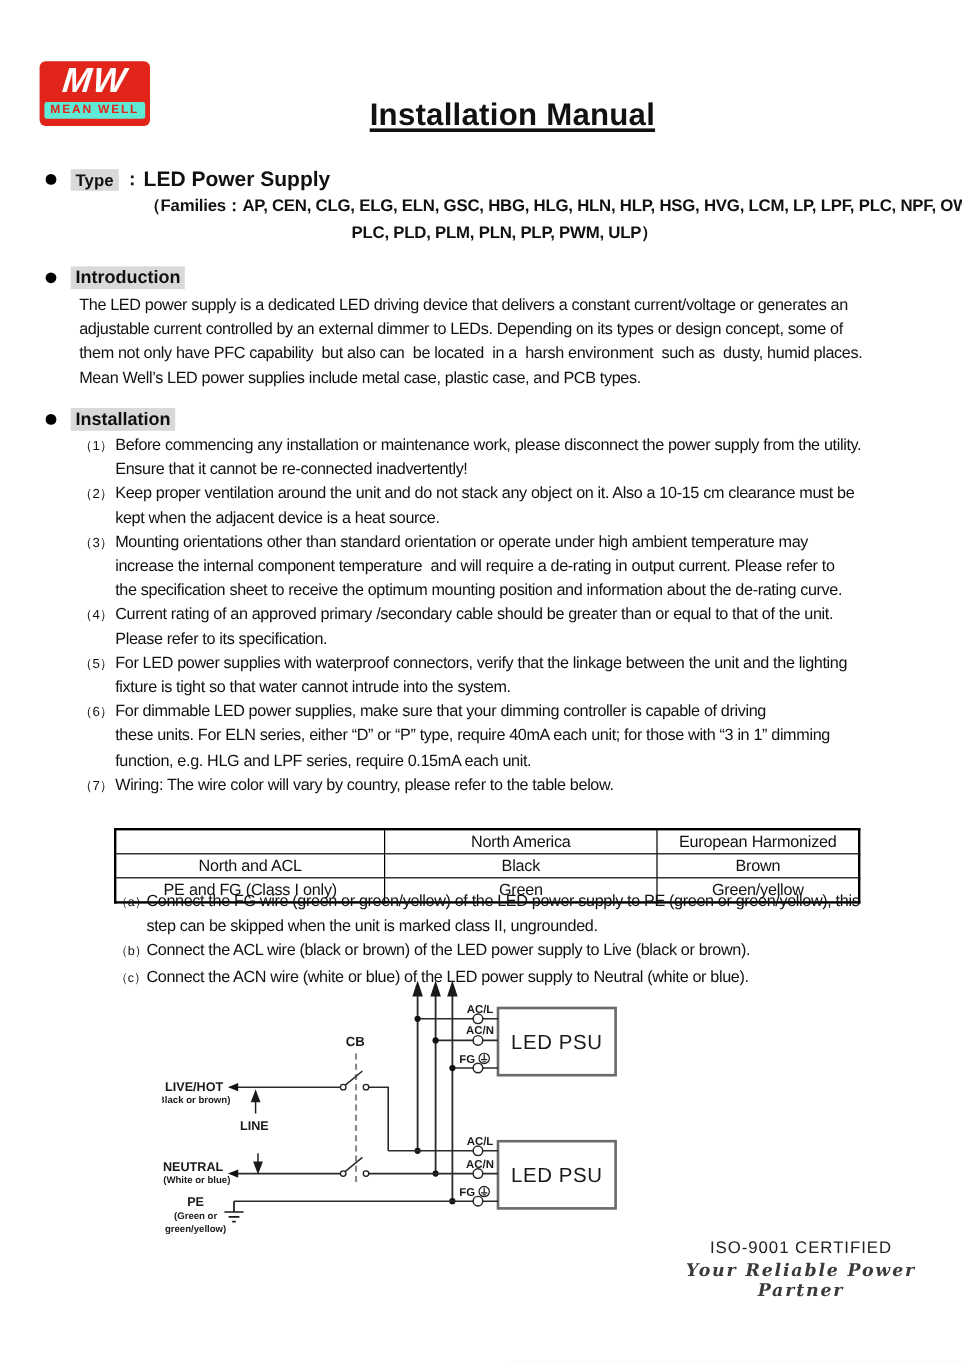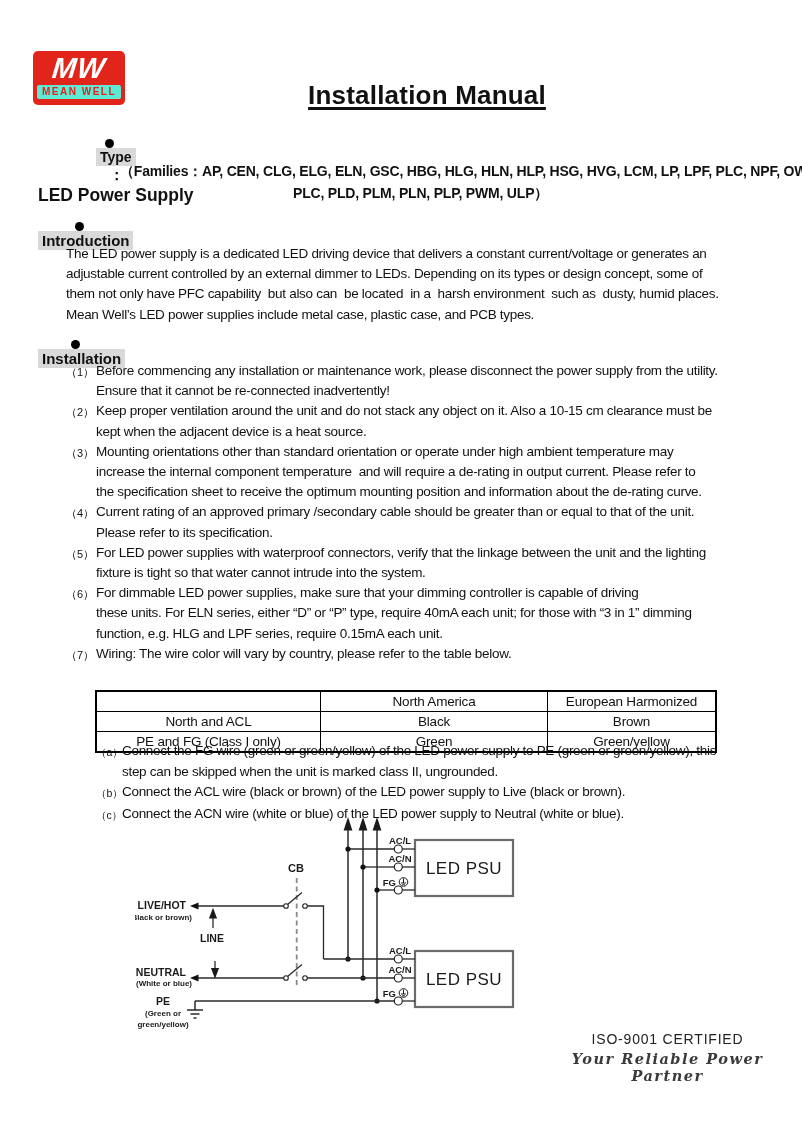--- a/index.html
+++ b/index.html
@@ -8,21 +8,21 @@
     font-family:"Liberation Sans",sans-serif;color:#111;overflow:hidden;
   }
   
   .logo{position:absolute;top:51px;left:33px;width:92px;height:54px;background:#e1251b;border-radius:5px;box-sizing:border-box;padding-top:1px;}
   .logo-mw{color:#fff;font-weight:bold;font-style:italic;font-size:29px;line-height:32px;text-align:center;transform:skewX(-6deg);letter-spacing:1px;}
   .logo-band{background:#5eead4;border-radius:2px;margin:1px 4px 0 4px;color:#e1251b;font-weight:bold;font-size:10px;line-height:14px;text-align:center;letter-spacing:1.5px;}
   
   .title{position:absolute;top:80px;left:0;width:100%;box-sizing:border-box;padding-left:52px;text-align:center;
     font-size:26px;font-weight:bold;text-decoration:underline;text-decoration-thickness:2.5px;text-underline-offset:3px;letter-spacing:0.2px;}
   
-  .h-row{position:absolute;left:38px;display:flex;align-items:center;flex-direction:column;}
+  .h-row{position:absolute;left:38px;display:flex;align-items:center;}
   .bullet{width:9px;height:9px;border-radius:50%;background:#000;margin-right:12px;flex-shrink:0;}
   .hl{background:#d9d9d9;padding:1px 4px;font-weight:bold;font-size:15px;}
   .type-colon{font-weight:bold;font-size:15px;margin:0 2px 0 4px;}
   .type-value{font-weight:bold;font-size:17.5px;}
   .fam{position:absolute;font-weight:bold;font-size:14px;white-space:pre;letter-spacing:-0.2px;}
   
   .para{position:absolute;font-size:13.5px;line-height:20.2px;letter-spacing:-0.3px;white-space:pre;}
   .items{position:absolute;left:66px;top:361px;}
   .item{display:flex;align-items:flex-start;}
   .item .num{width:30px;flex-shrink:0;font-size:11px;line-height:20.2px;padding-top:1px;white-space:nowrap;}

